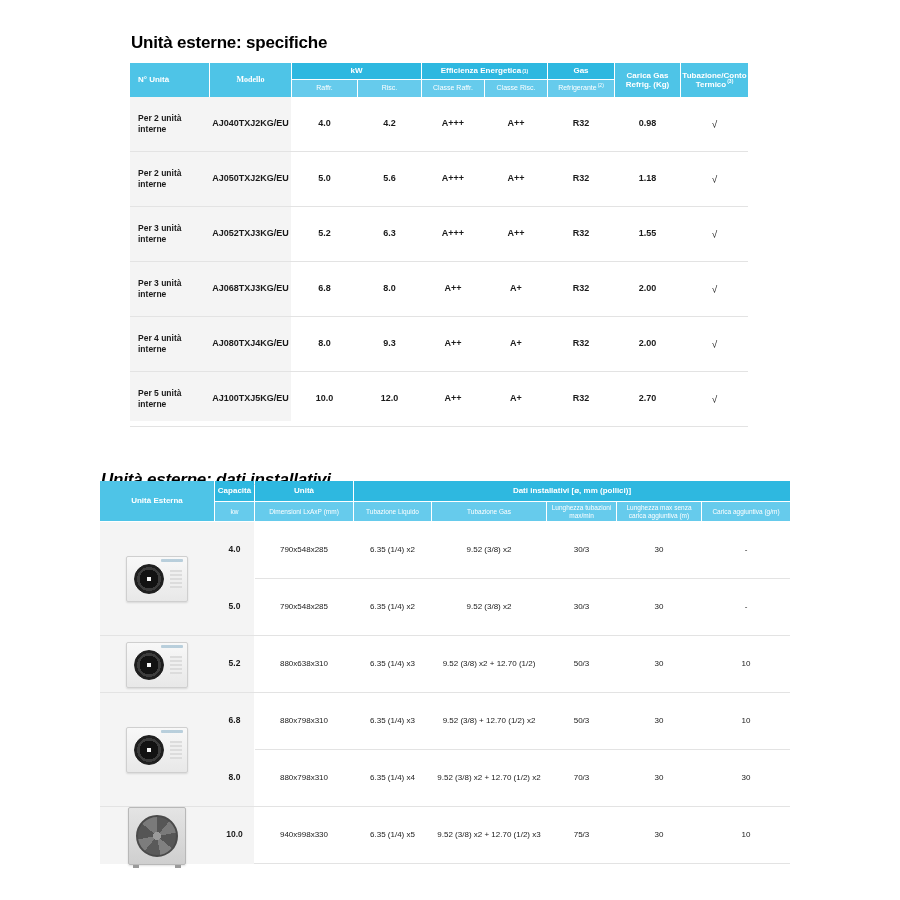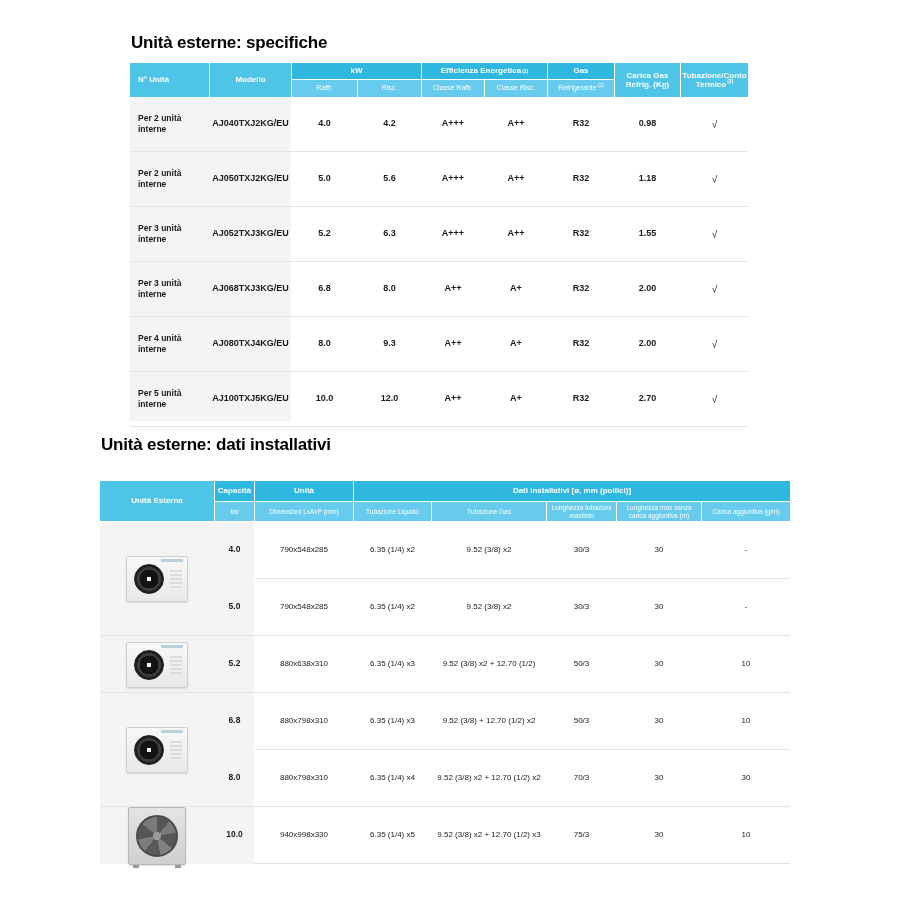--- a/index.html
+++ b/index.html
@@ -70,21 +70,21 @@
 <div class="page">
 
   <div class="sec-title" style="left:131px;top:33px;">Unità esterne: specifiche</div>
 
   <div class="tbl" id="spec">
     <div class="band"></div>
     <div class="hdr g1">
       <div class="hcell hc-mid span2r" style="grid-column:1;justify-content:flex-start;padding-left:8px;text-align:left;">
           <span>N° Unità</span>
         </div>
-      <div class="hcell hc-mid span2r" style="grid-column:2;">
+      <div class="hcell hc-mid span2r" style="grid-column:2;font-family:Liberation Serif, serif;">
           <span>Modello</span>
         </div>
       <div class="hcell hc-dark" style="grid-column:3 / span 2;grid-row:1;">
           <span>kW</span>
         </div>
       <div class="hcell hc-light" style="grid-column:3;grid-row:2;">
           <span>Raffr.</span>
         </div>
       <div class="hcell hc-light" style="grid-column:4;grid-row:2;">
           <span>Risc.</span>
@@ -175,21 +175,21 @@
           <div class="c1 c1-3">12.0</div>
           <div class="c1 c1-4">A++</div>
           <div class="c1 c1-5">A+</div>
           <div class="c1 c1-6">R32</div>
           <div class="c1 c1-7">2.70</div>
           <div class="c1 c1-8">√</div>
         </div>
       </div>
   </div>
 
-  <div class="sec-title" style="left:101px;top:435px;">Unità esterne: dati installativi</div>
+  <div class="sec-title" style="left:101px;top:470px;font-style:italic;">Unità esterne: dati installativi</div>
 
   <div class="tbl" id="install">
     <div class="band"></div>
     <div class="hdr g2">
       <div class="hcell hc-mid span2r" style="grid-column:1;">
           <span>Unità Esterna</span>
         </div>
       <div class="hcell hc-dark" style="grid-column:2;grid-row:1;">
           <span>Capacità</span>
         </div>

